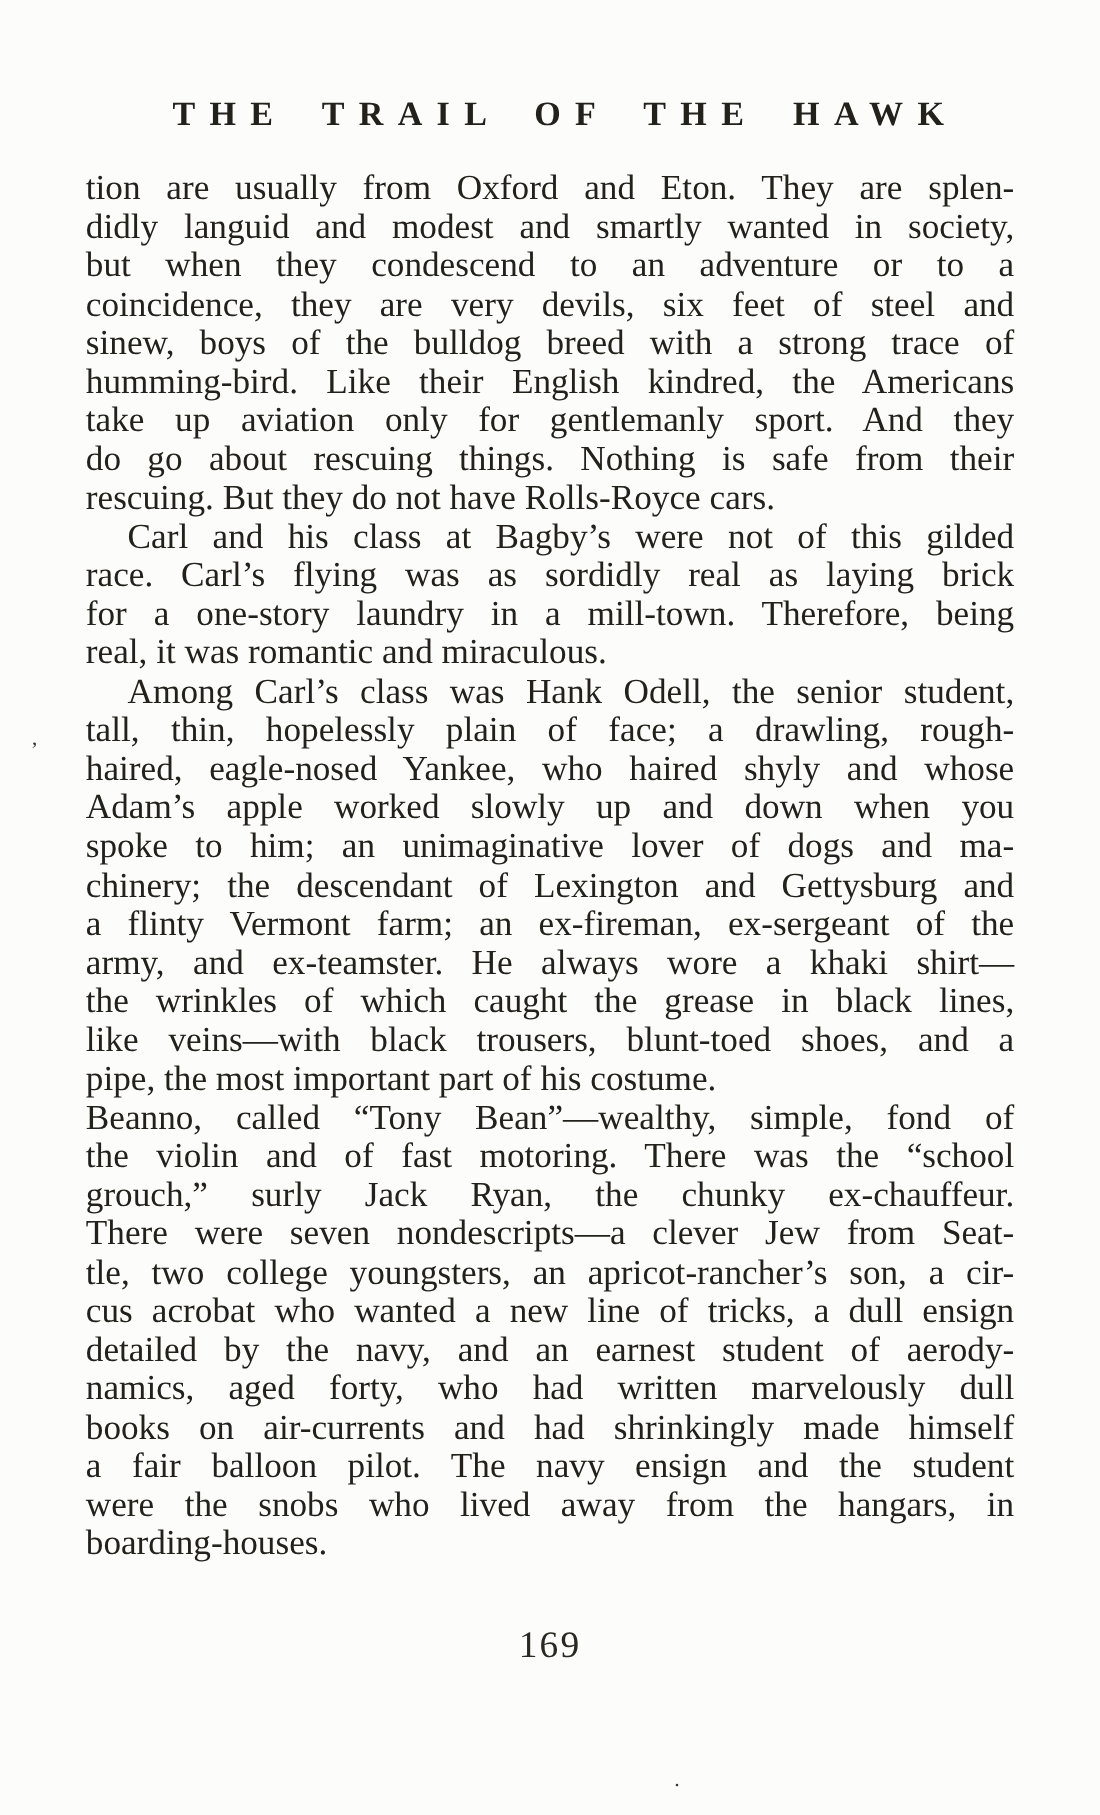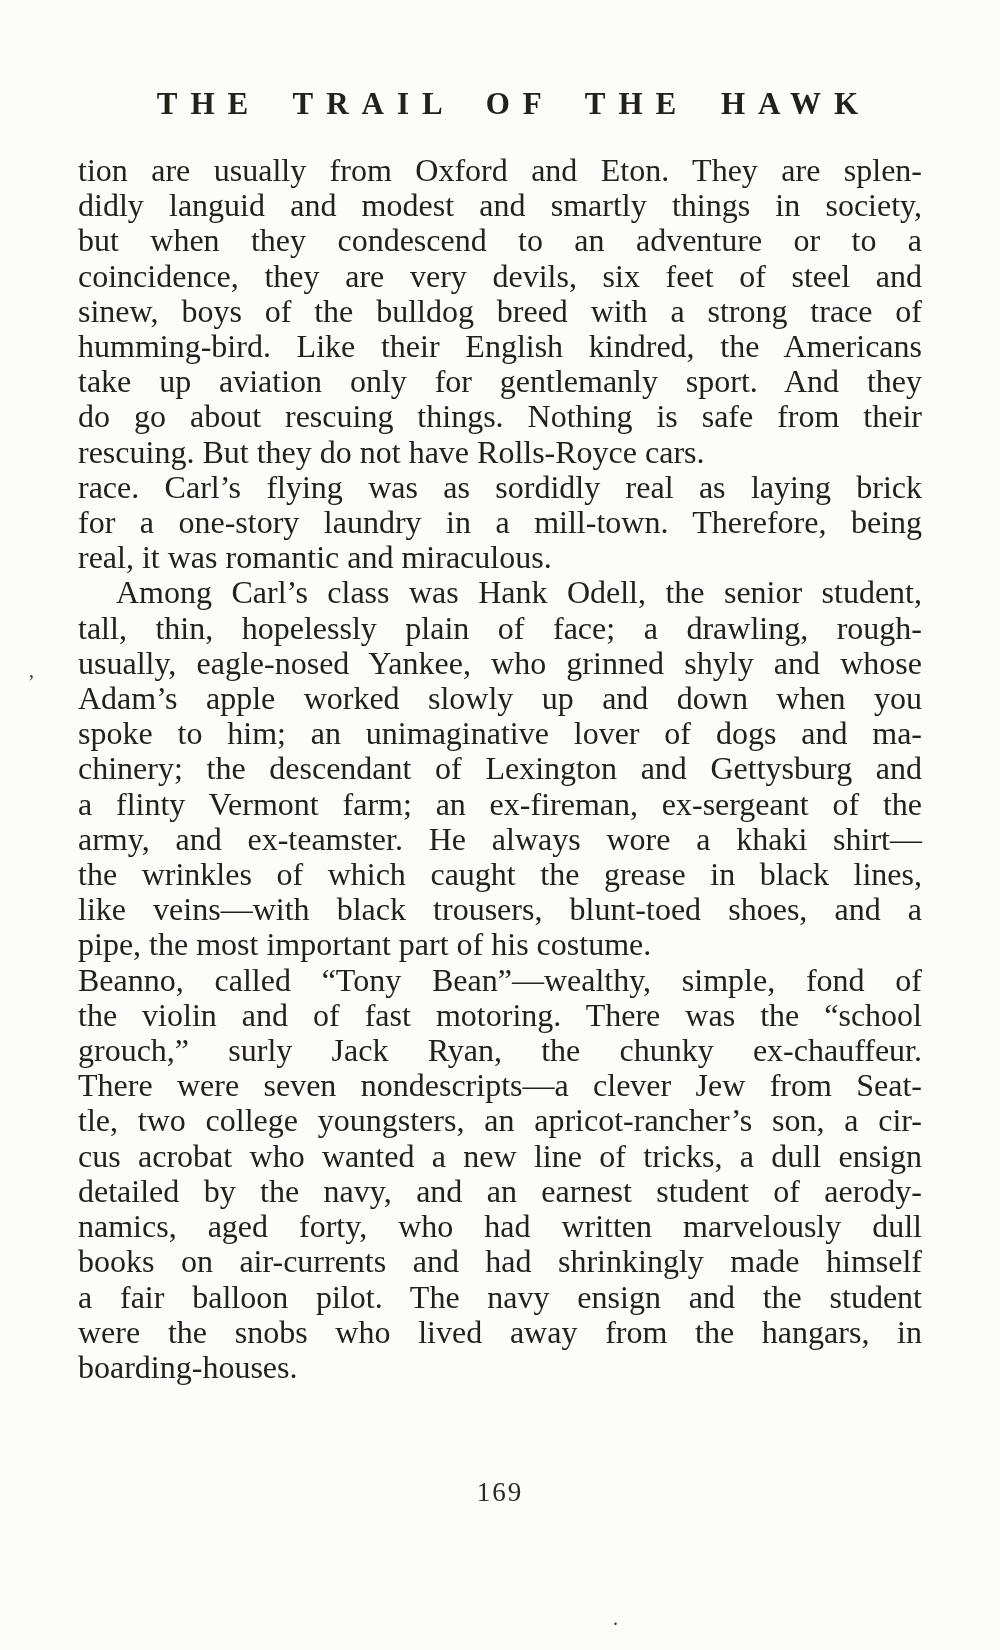--- a/index.html
+++ b/index.html
@@ -48,53 +48,54 @@
   }
   .line.indent {
     text-indent: 38px;
   }
   .page-number {
     position: absolute;
     top: 1477px;
     left: 0;
     width: 100%;
     text-align: center;
-    font-size: 27px;
+    font-size: 34px;
     letter-spacing: 2px;
     color: #2a2822;
   }
   .print-speck {
     position: absolute;
     font-size: 20px;
     color: #3a3830;
     line-height: 1;
   }
 </style>
 </head>
 <body>
 
 <div class="book-page">
   <h1 class="running-header">THE TRAIL OF THE HAWK</h1>
 
   <div class="page-body">
       <div class="line">tion are usually from Oxford and Eton. They are splen-</div>
-      <div class="line">didly languid and modest and smartly things in society,</div>
+      <div class="line">didly languid and modest and smartly wanted in society,</div>
       <div class="line">but when they condescend to an adventure or to a</div>
       <div class="line">coincidence, they are very devils, six feet of steel and</div>
       <div class="line">sinew, boys of the bulldog breed with a strong trace of</div>
       <div class="line">humming-bird. Like their English kindred, the Americans</div>
       <div class="line">take up aviation only for gentlemanly sport. And they</div>
       <div class="line">do go about rescuing things. Nothing is safe from their</div>
       <div class="line last">rescuing. But they do not have Rolls-Royce cars.</div>
+      <div class="line indent">Carl and his class at Bagby’s were not of this gilded</div>
       <div class="line">race. Carl’s flying was as sordidly real as laying brick</div>
       <div class="line">for a one-story laundry in a mill-town. Therefore, being</div>
       <div class="line last">real, it was romantic and miraculous.</div>
       <div class="line indent">Among Carl’s class was Hank Odell, the senior student,</div>
       <div class="line">tall, thin, hopelessly plain of face; a drawling, rough-</div>
-      <div class="line">usually, eagle-nosed Yankee, who grinned shyly and whose</div>
+      <div class="line">haired, eagle-nosed Yankee, who haired shyly and whose</div>
       <div class="line">Adam’s apple worked slowly up and down when you</div>
       <div class="line">spoke to him; an unimaginative lover of dogs and ma-</div>
       <div class="line">chinery; the descendant of Lexington and Gettysburg and</div>
       <div class="line">a flinty Vermont farm; an ex-fireman, ex-sergeant of the</div>
       <div class="line">army, and ex-teamster. He always wore a khaki shirt—</div>
       <div class="line">the wrinkles of which caught the grease in black lines,</div>
       <div class="line">like veins—with black trousers, blunt-toed shoes, and a</div>
       <div class="line last">pipe, the most important part of his costume.</div>
       <div class="line">Beanno, called “Tony Bean”—wealthy, simple, fond of</div>
       <div class="line">the violin and of fast motoring. There was the “school</div>

